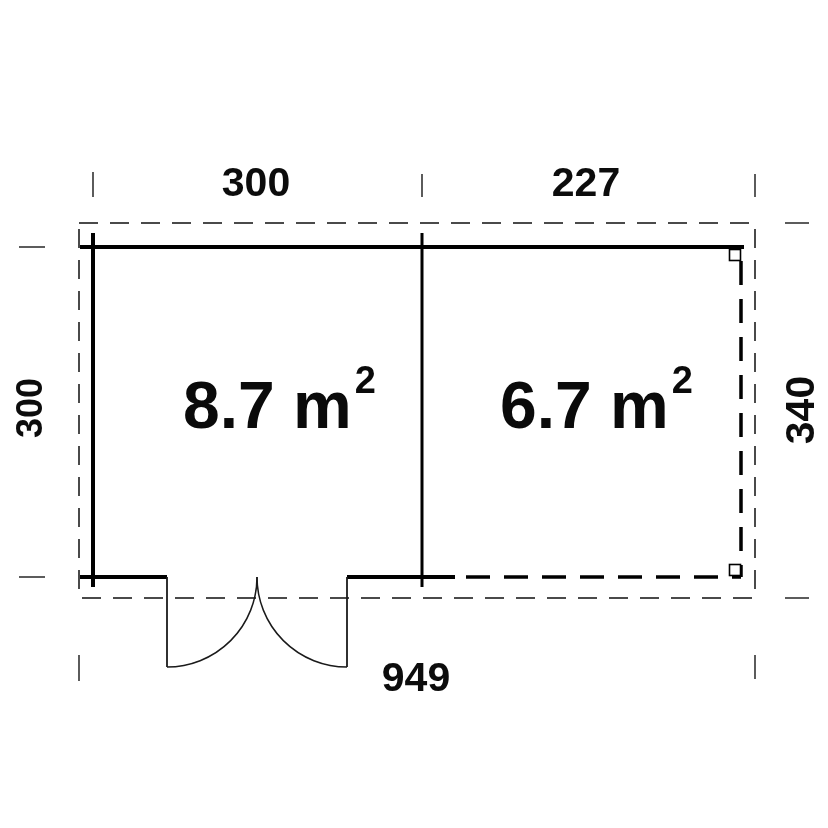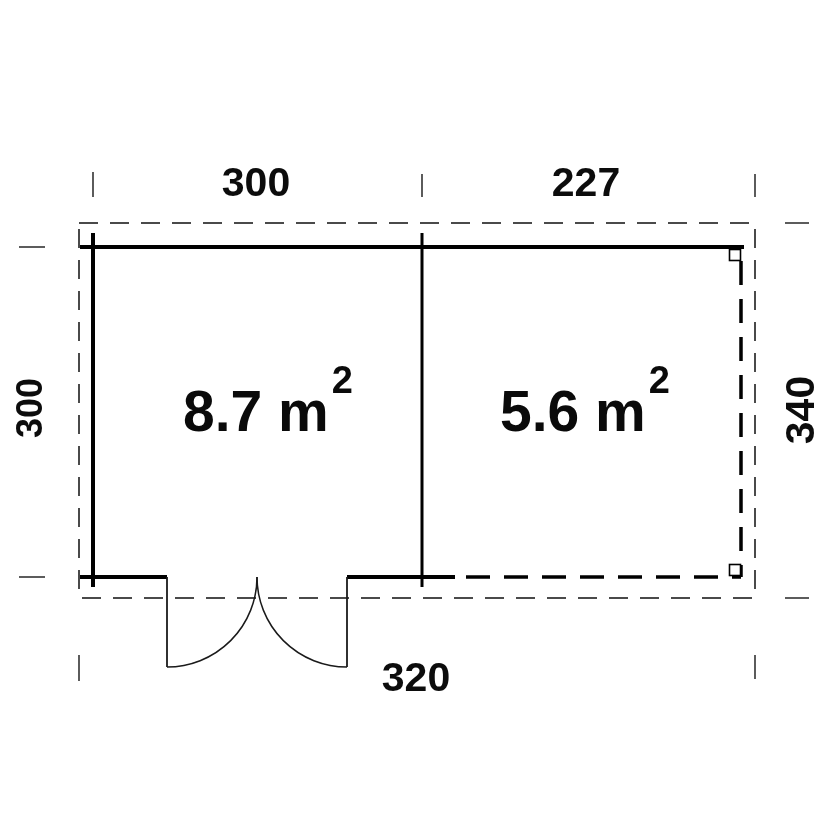--- a/index.html
+++ b/index.html
@@ -37,23 +37,22 @@
   }
   .area-label {
     position: absolute;
     display: flex;
     align-items: flex-start;
     color: #0a0a0a;
     font-weight: bold;
     white-space: nowrap;
   }
   .area-main {
-    font-size: 57px;
+    font-size: 66px;
     line-height: 1;
-    margin-top: 11px;
   }
   .area-sup {
     font-size: 38px;
     line-height: 1;
     margin-top: -11px;
     margin-left: 3px;
   }
 </style>
 </head>
 <body>
@@ -96,25 +95,25 @@
   </svg>
 
   <div class="dim-label" style="left:256px; top:182px;">300</div>
 
   <div class="dim-label" style="left:586px; top:182px;">227</div>
 
   <div class="dim-label rot small" style="left:30px; top:408px;">300</div>
 
   <div class="dim-label rot" style="left:800px; top:410px;">340</div>
 
-  <div class="dim-label" style="left:416px; top:677px;">320</div>
+  <div class="dim-label" style="left:416px; top:677px;">949</div>
 
   <div class="area-label" style="left:183px; top:372px;">
     <span class="area-main">8.7 m</span>
     <span class="area-sup">2</span>
   </div>
 
   <div class="area-label" style="left:500px; top:372px;">
-    <span class="area-main">5.6 m</span>
+    <span class="area-main">6.7 m</span>
     <span class="area-sup">2</span>
   </div>
 
 </div>
 
 </body></html>

